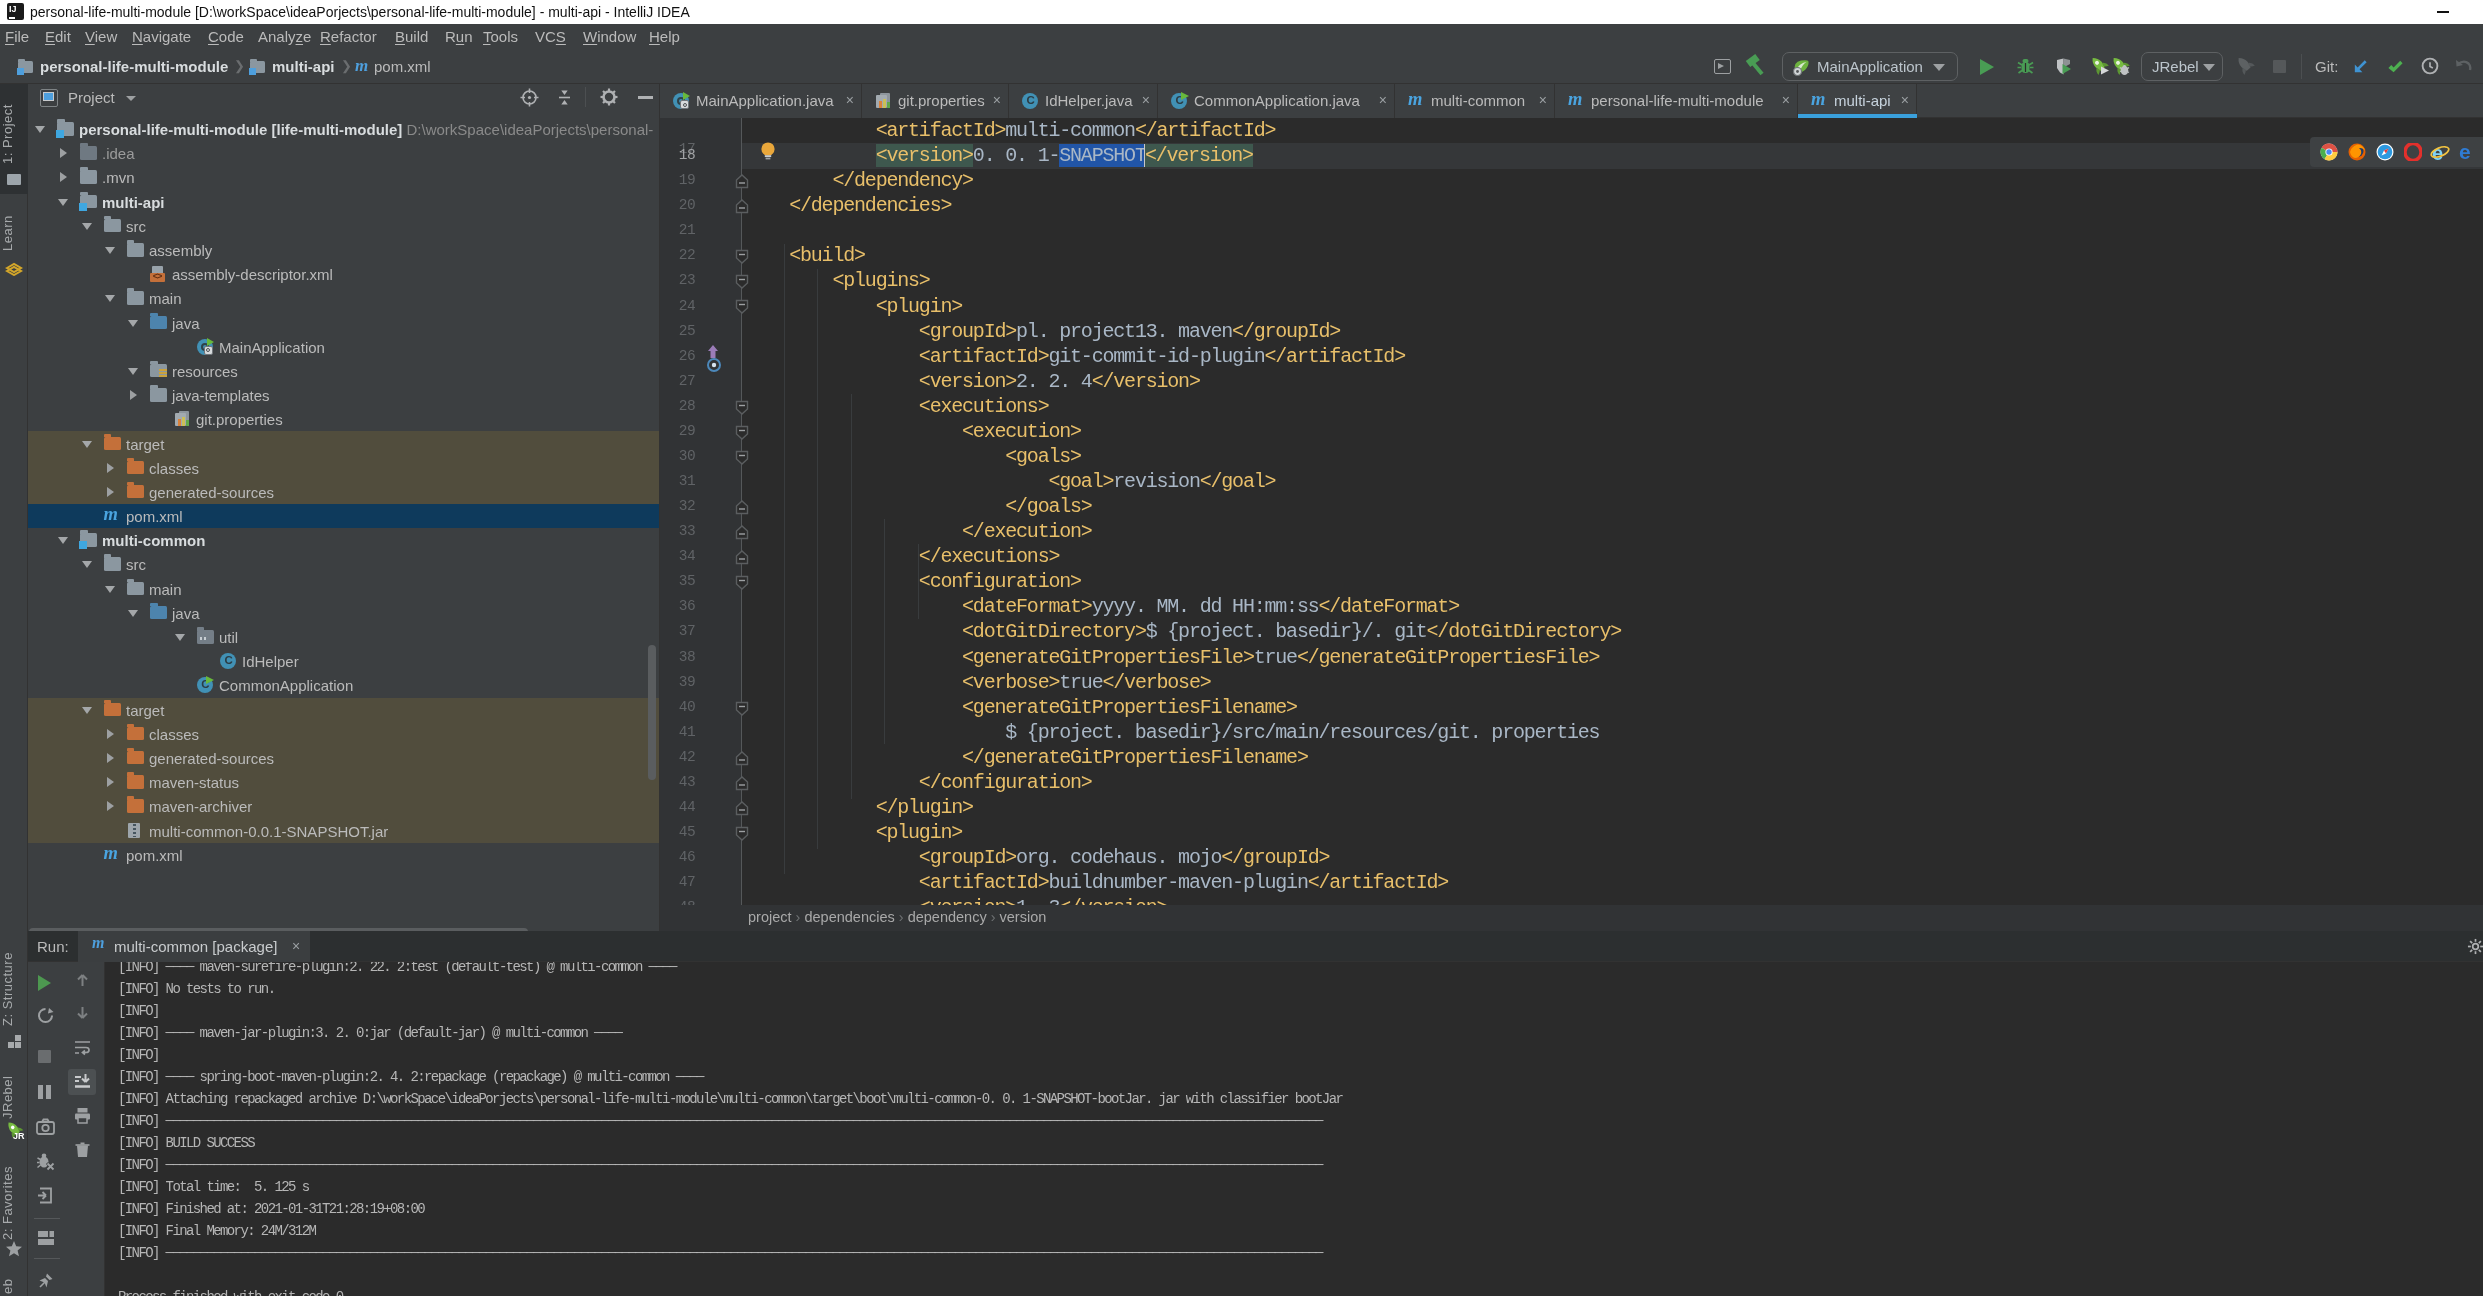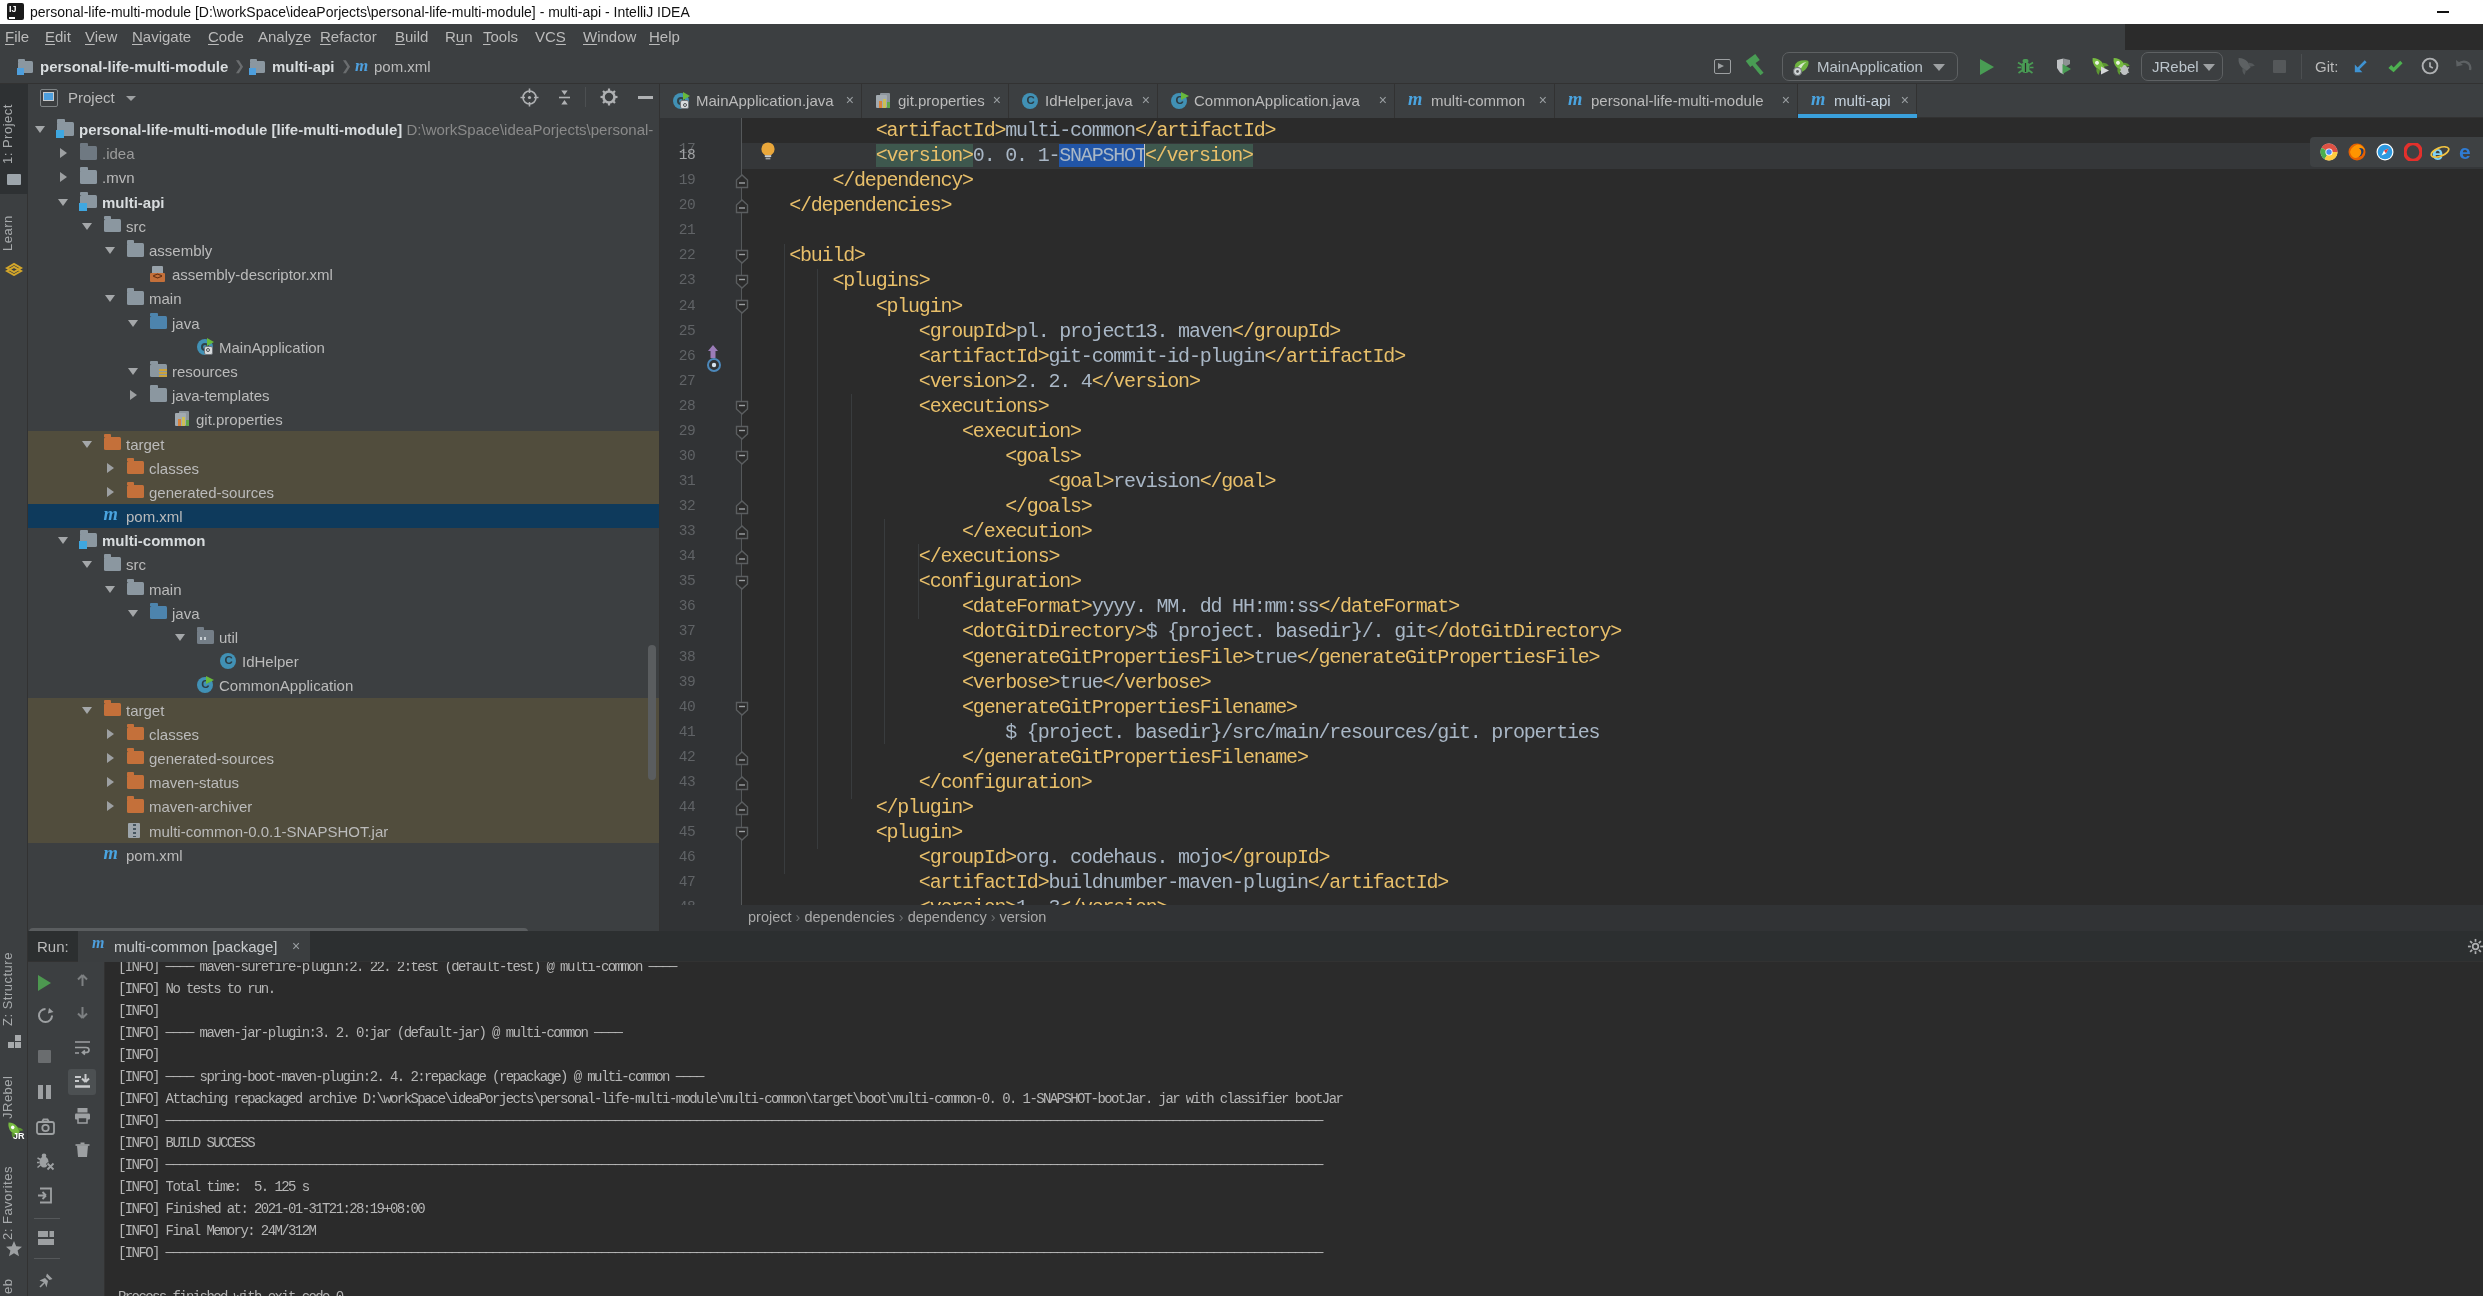--- a/index.html
+++ b/index.html
@@ -33,21 +33,21 @@
 <body style="position:relative">
 
 <div class="abs" style="left:0;top:0;width:2483px;height:24px;background:#ffffff;">
 <div class="abs" style="left:7px;top:3px;width:17px;height:17px;background:#1a1a1a;border-radius:2px;">
       <div class="abs" style="left:2px;top:1px;color:#fff;font-size:9px;font-weight:bold;">IJ</div>
       <div class="abs" style="left:2px;bottom:1.5px;width:6px;height:1.5px;background:#fff;"></div>
     </div>
 <div class="abs" style="left:30px;top:4px;font-size:14px;color:#111;">personal-life-multi-module [D:\workSpace\ideaPorjects\personal-life-multi-module] - multi-api - IntelliJ IDEA</div>
 <div class="abs" style="left:2437px;top:11px;width:12px;height:2px;background:#111;"></div>
 </div>
-<div class="abs" style="left:0;top:24px;width:2125px;height:26px;background:#3c3f41;">
+<div class="abs" style="left:0;top:24px;width:2483px;height:26px;background:#3c3f41;">
 <div class="abs" style="left:5px;top:4px;font-size:15px;color:#bbbbbb;"><u>F</u>ile</div>
 <div class="abs" style="left:45px;top:4px;font-size:15px;color:#bbbbbb;"><u>E</u>dit</div>
 <div class="abs" style="left:85px;top:4px;font-size:15px;color:#bbbbbb;"><u>V</u>iew</div>
 <div class="abs" style="left:132px;top:4px;font-size:15px;color:#bbbbbb;text-align:center;"><u>N</u>avigate</div>
 <div class="abs" style="left:208px;top:4px;font-size:15px;color:#bbbbbb;"><u>C</u>ode</div>
 <div class="abs" style="left:258px;top:4px;font-size:15px;color:#bbbbbb;">Analy<u>z</u>e</div>
 <div class="abs" style="left:320px;top:4px;font-size:15px;color:#bbbbbb;"><u>R</u>efactor</div>
 <div class="abs" style="left:395px;top:4px;font-size:15px;color:#bbbbbb;"><u>B</u>uild</div>
 <div class="abs" style="left:445px;top:4px;font-size:15px;color:#bbbbbb;">R<u>u</u>n</div>
 <div class="abs" style="left:483px;top:4px;font-size:15px;color:#bbbbbb;"><u>T</u>ools</div>

